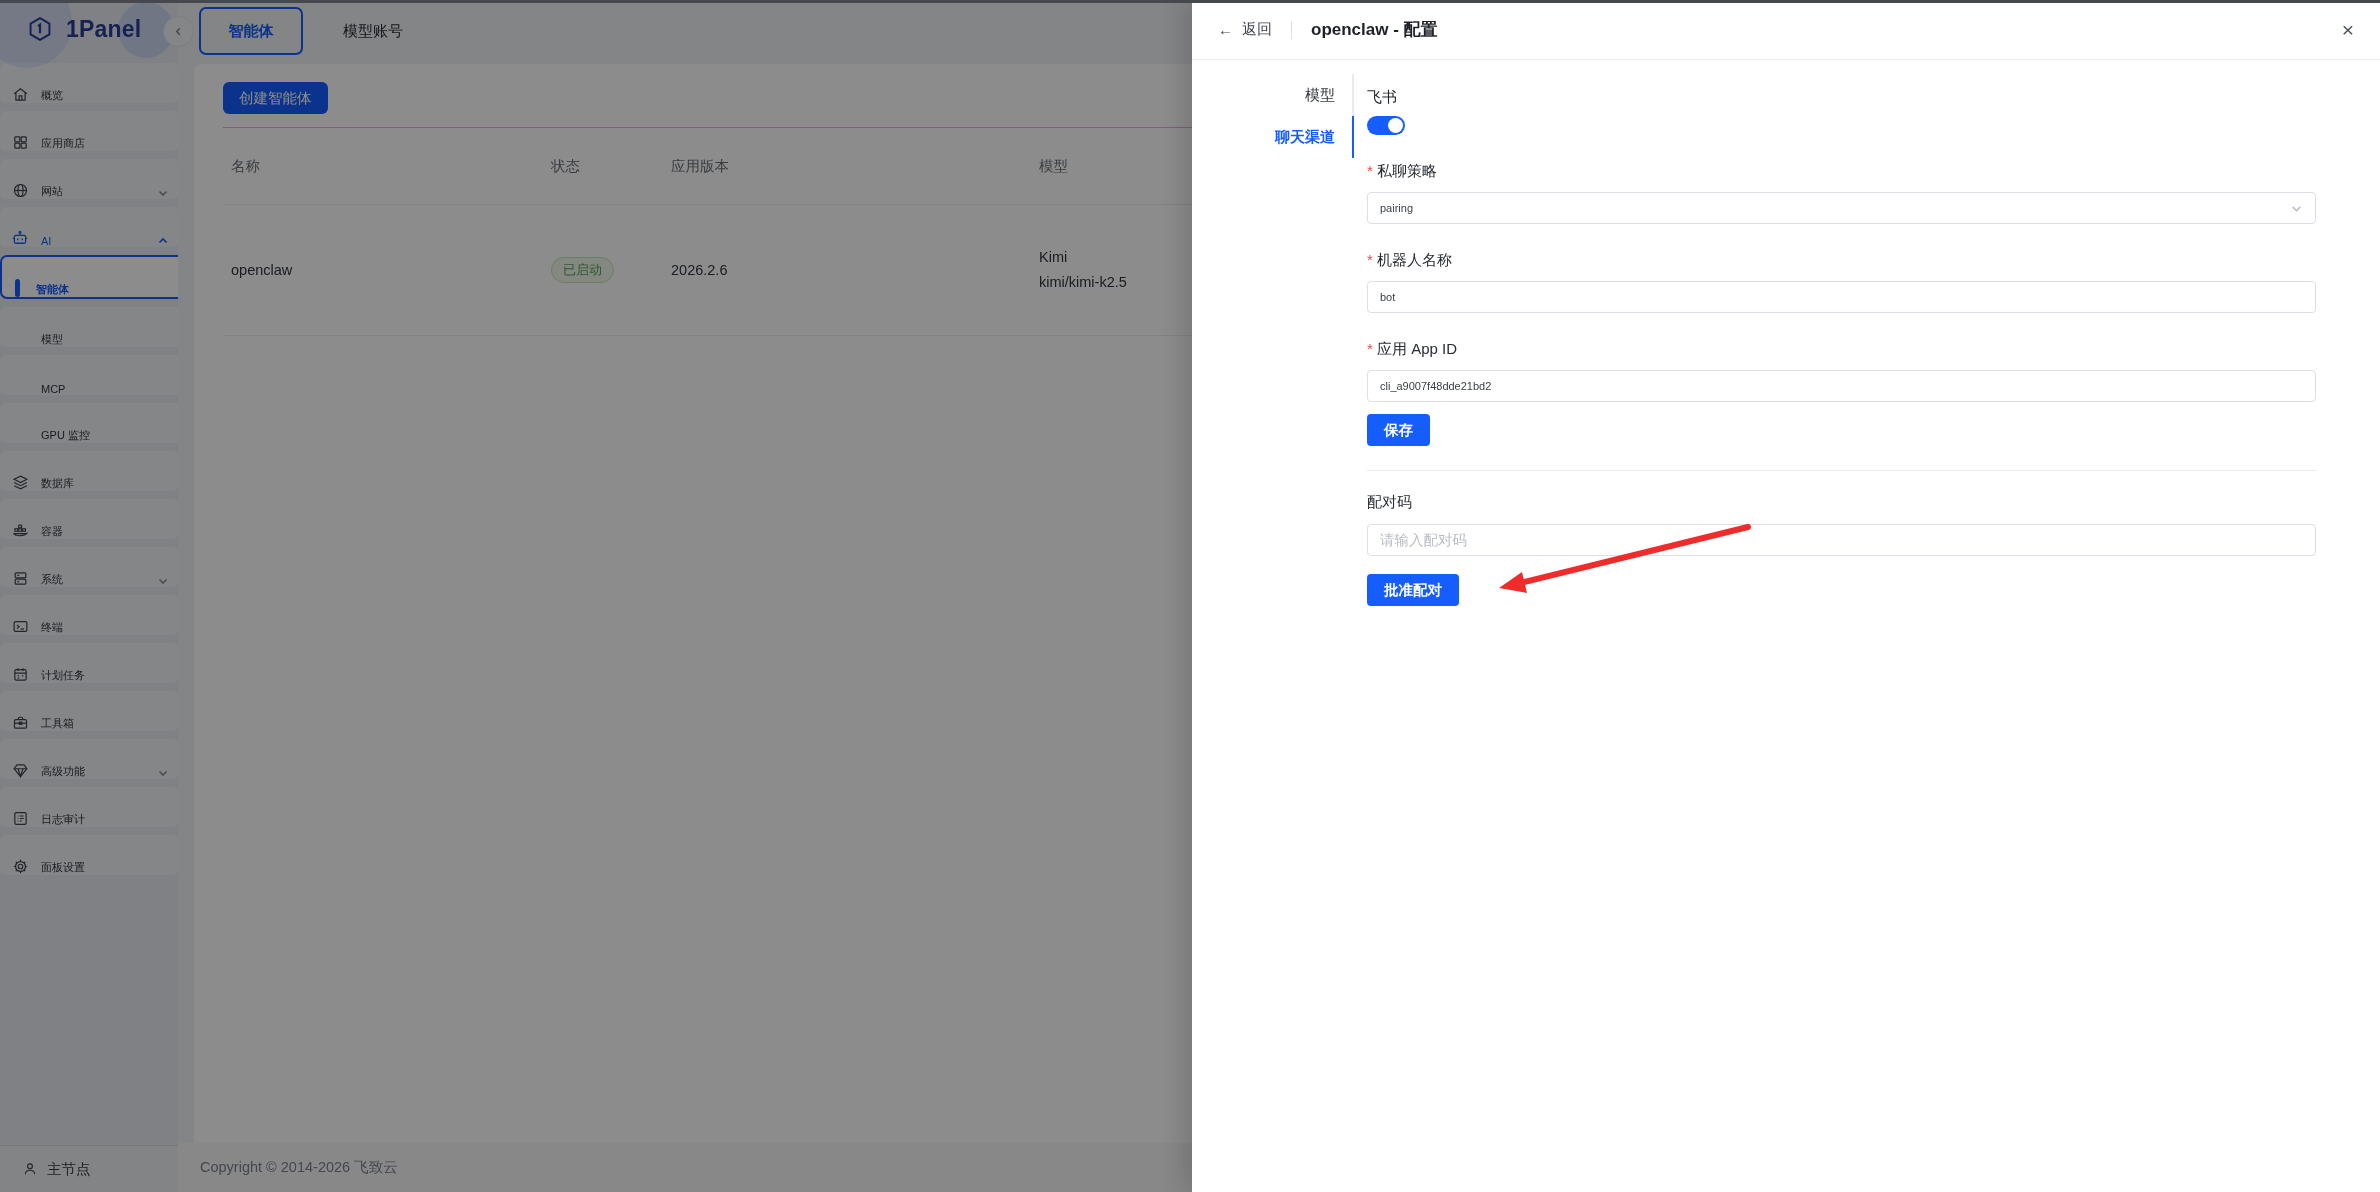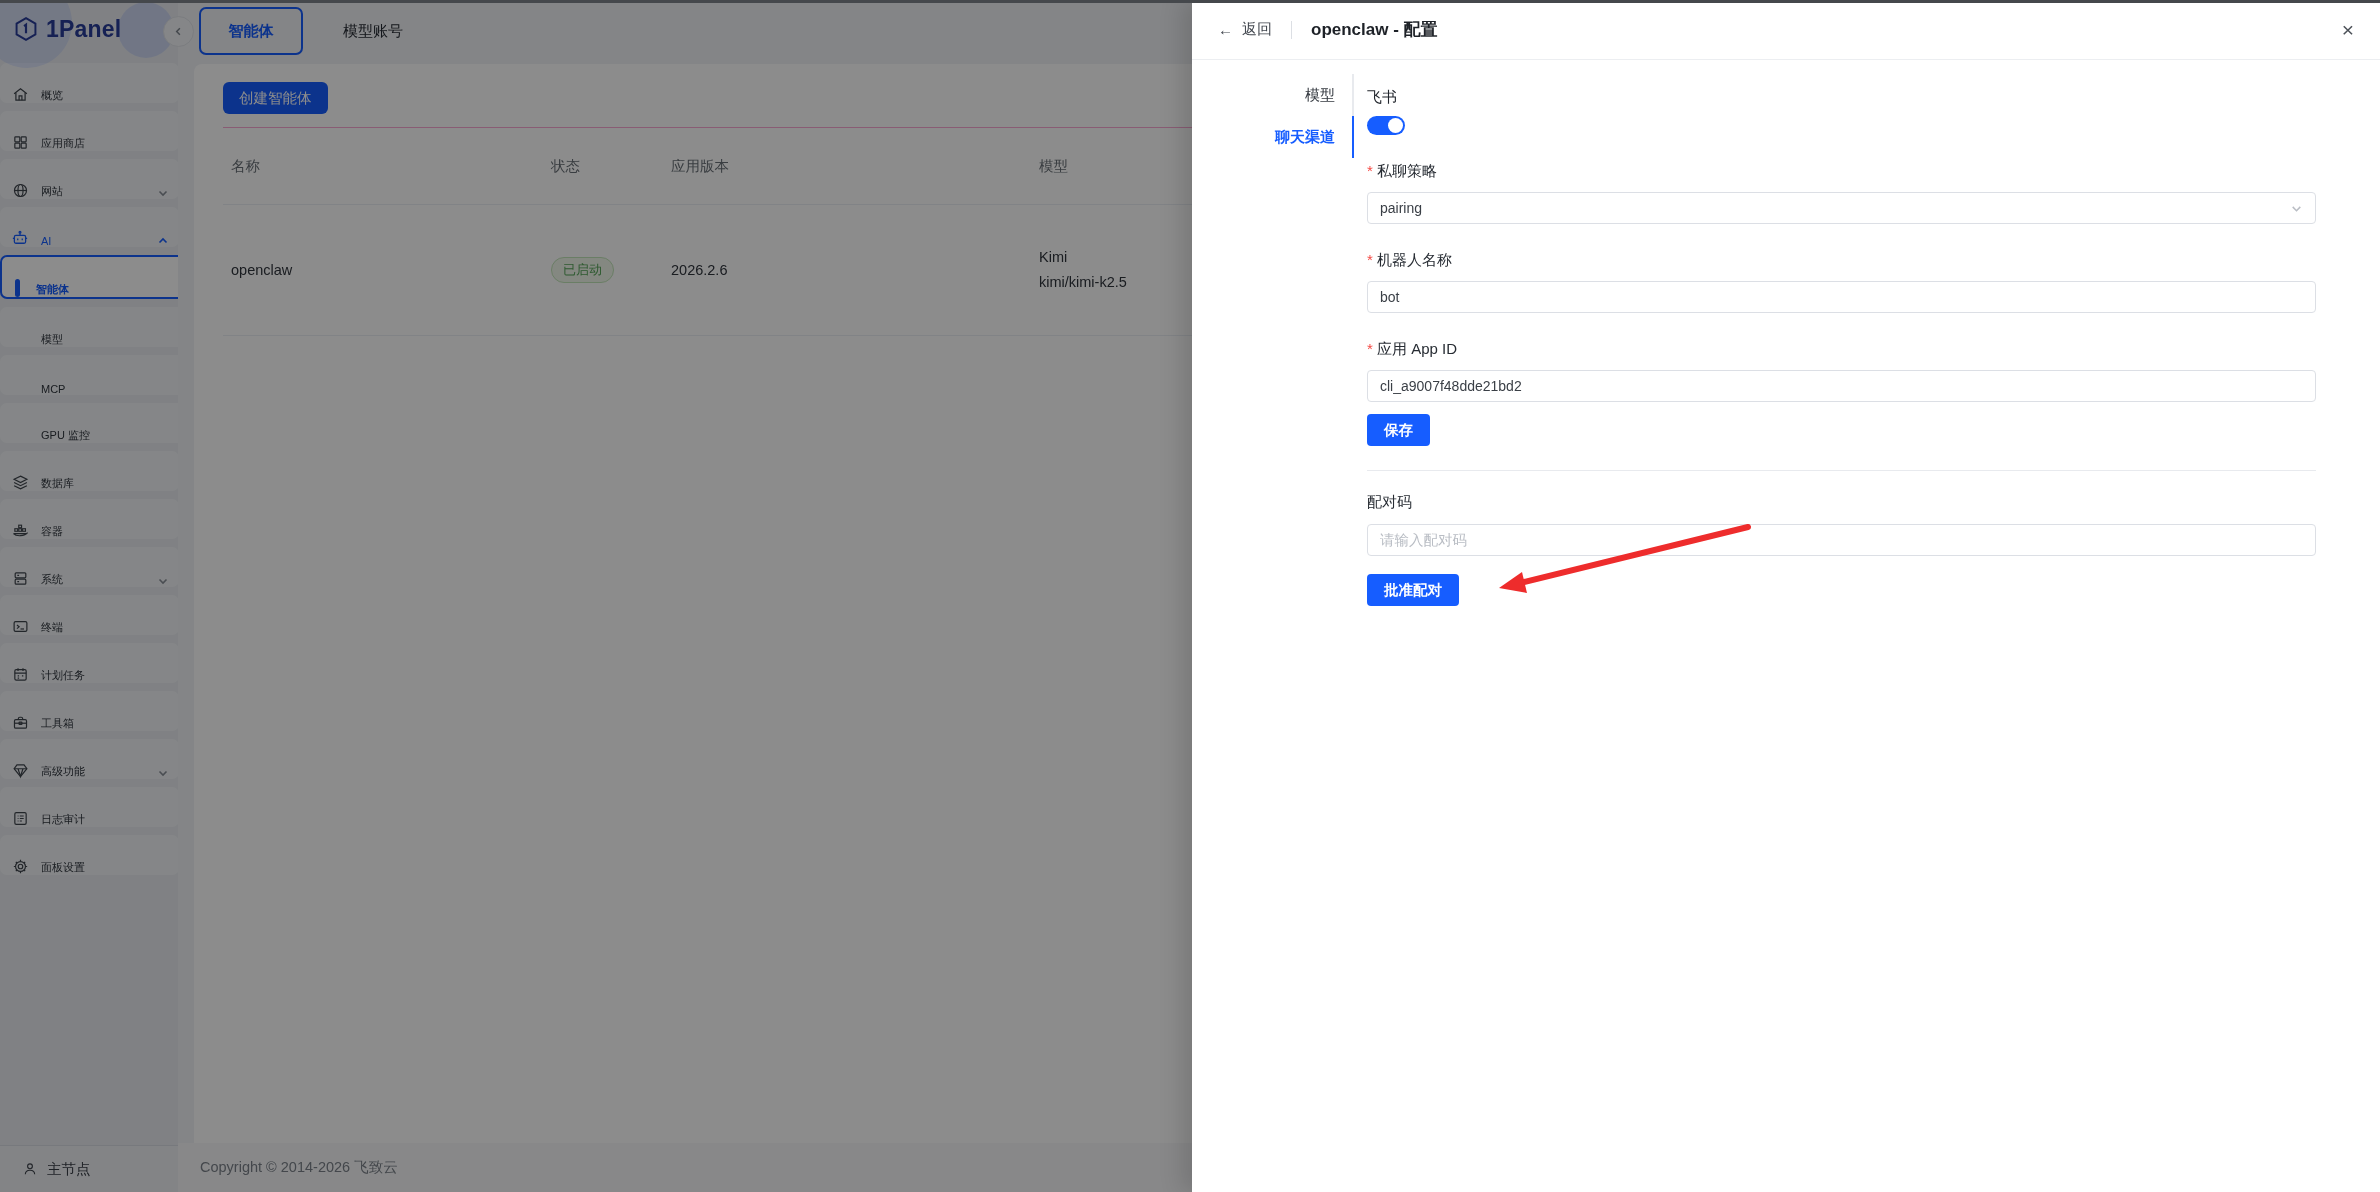--- a/index.html
+++ b/index.html
@@ -4,21 +4,21 @@
 <style>
   html,body{margin:0;padding:0}
   body{width:2380px;height:1192px;position:relative;overflow:hidden;
        font-family:"Liberation Sans","DejaVu Sans",sans-serif;background:#f0f2f6;color:#2b3039}
   .topstrip{position:absolute;top:0;left:0;right:0;height:3px;background:#45484c;z-index:90}
 
   
   .sidebar{position:absolute;top:0;left:0;bottom:0;width:178px;background:#e9ecf1;z-index:1;overflow:hidden}
   .blob1{position:absolute;left:-18px;top:-22px;width:90px;height:90px;border-radius:50%;background:rgba(102,134,255,.16)}
   .blob2{position:absolute;left:118px;top:2px;width:56px;height:56px;border-radius:50%;background:rgba(102,134,255,.20)}
-  .logo-row{height:58px;display:flex;align-items:center;padding-left:13px;position:relative;gap:7px}
+  .logo-row{height:58px;display:flex;align-items:center;padding-left:27px;position:relative;gap:13px}
   .logo-text{font-size:23px;font-weight:800;color:#283c99;letter-spacing:.2px}
   .nav{padding-top:5px}
   .nav-item{width:158px;margin:0 auto 8px;height:40px;background:#f3f5f8;border-radius:7px;
             display:flex;align-items:flex-end;padding:0 10px 0 11px;font-size:11px;color:#2f353d;cursor:pointer}
   .nav-item .icon{width:18px;height:18px;margin-right:12px;display:flex;align-items:center;justify-content:center;flex:none}
   .nav-item .chev{margin-left:auto;display:flex;color:#878d96}
   .nav-item.child{padding-left:41px}
   .nav-item.ai,.nav-item.ai .chev{color:#165dff}
   .nav-item.active{background:#fff;border:2px solid #165dff;color:#165dff;padding-left:13px;font-weight:600}
   .abar{width:5px;height:18px;border-radius:3px;background:#165dff;margin-right:16px}
@@ -64,21 +64,21 @@
             font-size:15px;color:#33383f;border-right:2px solid #e8eaee;cursor:pointer}
   .mini-item.active{color:#165dff;border-right-color:#165dff;font-weight:600}
   .form{flex:1;padding:0 64px 0 13px}
   .provider{font-size:15px;color:#22262d;margin-top:14px}
   .switch{margin-top:9px;width:38px;height:19px;border-radius:10px;background:#165dff;position:relative;cursor:pointer}
   .switch .knob{position:absolute;right:2px;top:2px;width:15px;height:15px;border-radius:50%;background:#fff}
   .field{margin-top:27px}
   .flabel{font-size:15px;color:#272c33;margin-bottom:11px}
   .req::before{content:"* ";color:#f54a45}
   .control{height:32px;border:1px solid #dcdfe5;border-radius:4px;background:#fff;width:100%;
-            font-size:14px;color:#3a3f46;padding:0 12px;box-sizing:border-box;outline:none;
+            font-size:11px;color:#3a3f46;padding:0 12px;box-sizing:border-box;outline:none;
             font-family:"Liberation Sans","DejaVu Sans",sans-serif}
   .select-control{display:flex;align-items:center;justify-content:space-between;cursor:pointer}
   .sel-chev{color:#b9bdc4;display:flex}
   .pw-wrap{position:relative}
   .pw-wrap input{padding-right:44px;font-size:11px;letter-spacing:1.5px}
   .eye{position:absolute;right:13px;top:50%;transform:translateY(-50%);color:#a9adb4;display:flex;cursor:pointer}
   input::placeholder{color:#b9bdc4;font-size:14.5px;letter-spacing:0}
   .pair-input::placeholder{font-size:14.5px}
   .pair-input{font-size:14.5px;letter-spacing:0}
   .btn-primary{height:32px;padding:0 17px;background:#165dff;color:#fff;border:none;border-radius:4px;

